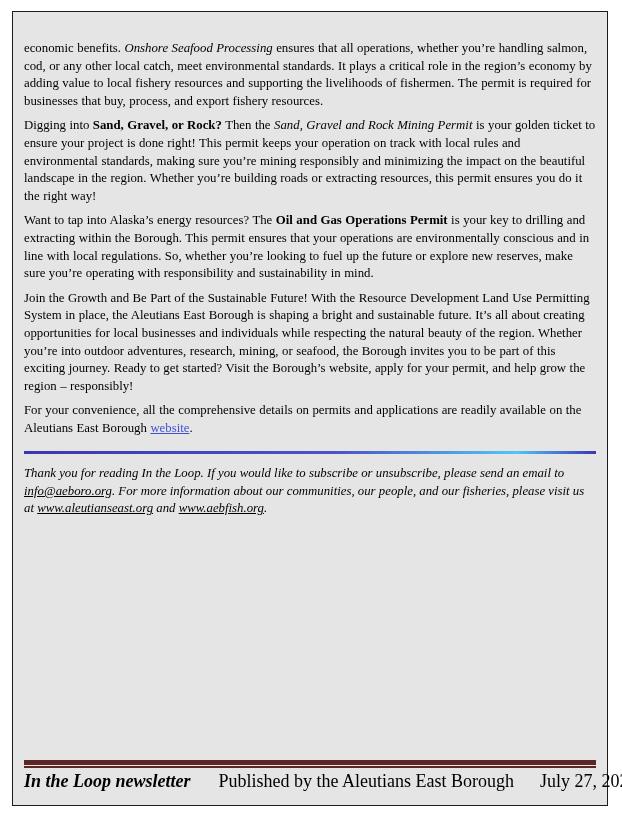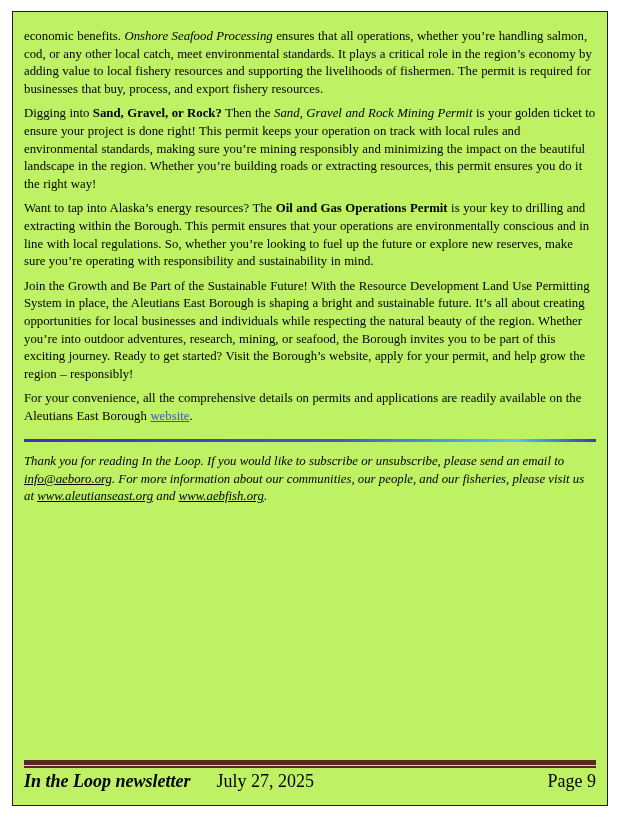--- a/index.html
+++ b/index.html
@@ -10,22 +10,22 @@
     --body-text:#000000;
   }
   *{box-sizing:border-box;}
   html,body{margin:0;padding:0;}
   body{
     width:622px;height:818px;position:relative;background:#ffffff;
     font-family:"Liberation Serif", serif;color:var(--body-text);
   }
   .page{
     position:absolute;left:12px;top:11px;width:596px;height:795px;
-    border:1.5px solid #1c1c1c;background:#bef264;
-    padding:16px 11px 16px 11px;
+    border:1.5px solid #1c1c1c;background:#e5e5e5;
+    padding:28px 11px 16px 11px;
     display:flex;flex-direction:column;
   }
   .para{
     font-size:12.8px;line-height:17.6px;margin:0 0 7px 0;
     text-align:left;word-spacing:0.3px;
   }
   .seg-i{font-style:italic;}
   .seg-b{font-weight:bold;}
   a.seg-link{color:var(--link-blue);text-decoration:underline;cursor:pointer;}
   a.seg-link-bright{color:var(--link-bright);text-decoration:underline;font-weight:bold;cursor:pointer;}
@@ -72,18 +72,19 @@
 
   <p class="closing"><span>Thank you for reading In the Loop. If you would like to subscribe or unsubscribe, please send an email to </span><a class="seg-link-dark" href="#">info@aeboro.org</a><span>. For more information about our communities, our people, and our fisheries, please visit us at </span><a class="seg-link-dark" href="#">www.aleutianseast.org</a><span> and </span><a class="seg-link-dark" href="#">www.aebfish.org</a><span>.</span></p>
 
   <div class="spacer"></div>
 
   <footer>
     <div class="footer-bar-thick"></div>
     <div class="footer-bar-thin"></div>
     <div class="footer-row">
       <span class="f-title">In the Loop newsletter</span>
+      <span class="f-pub">Published by the Aleutians East Borough</span>
       <span class="f-date">July 27, 2025</span>
       <span class="f-page">Page 9</span>
     </div>
   </footer>
 
 </div>
 
 </body></html>

